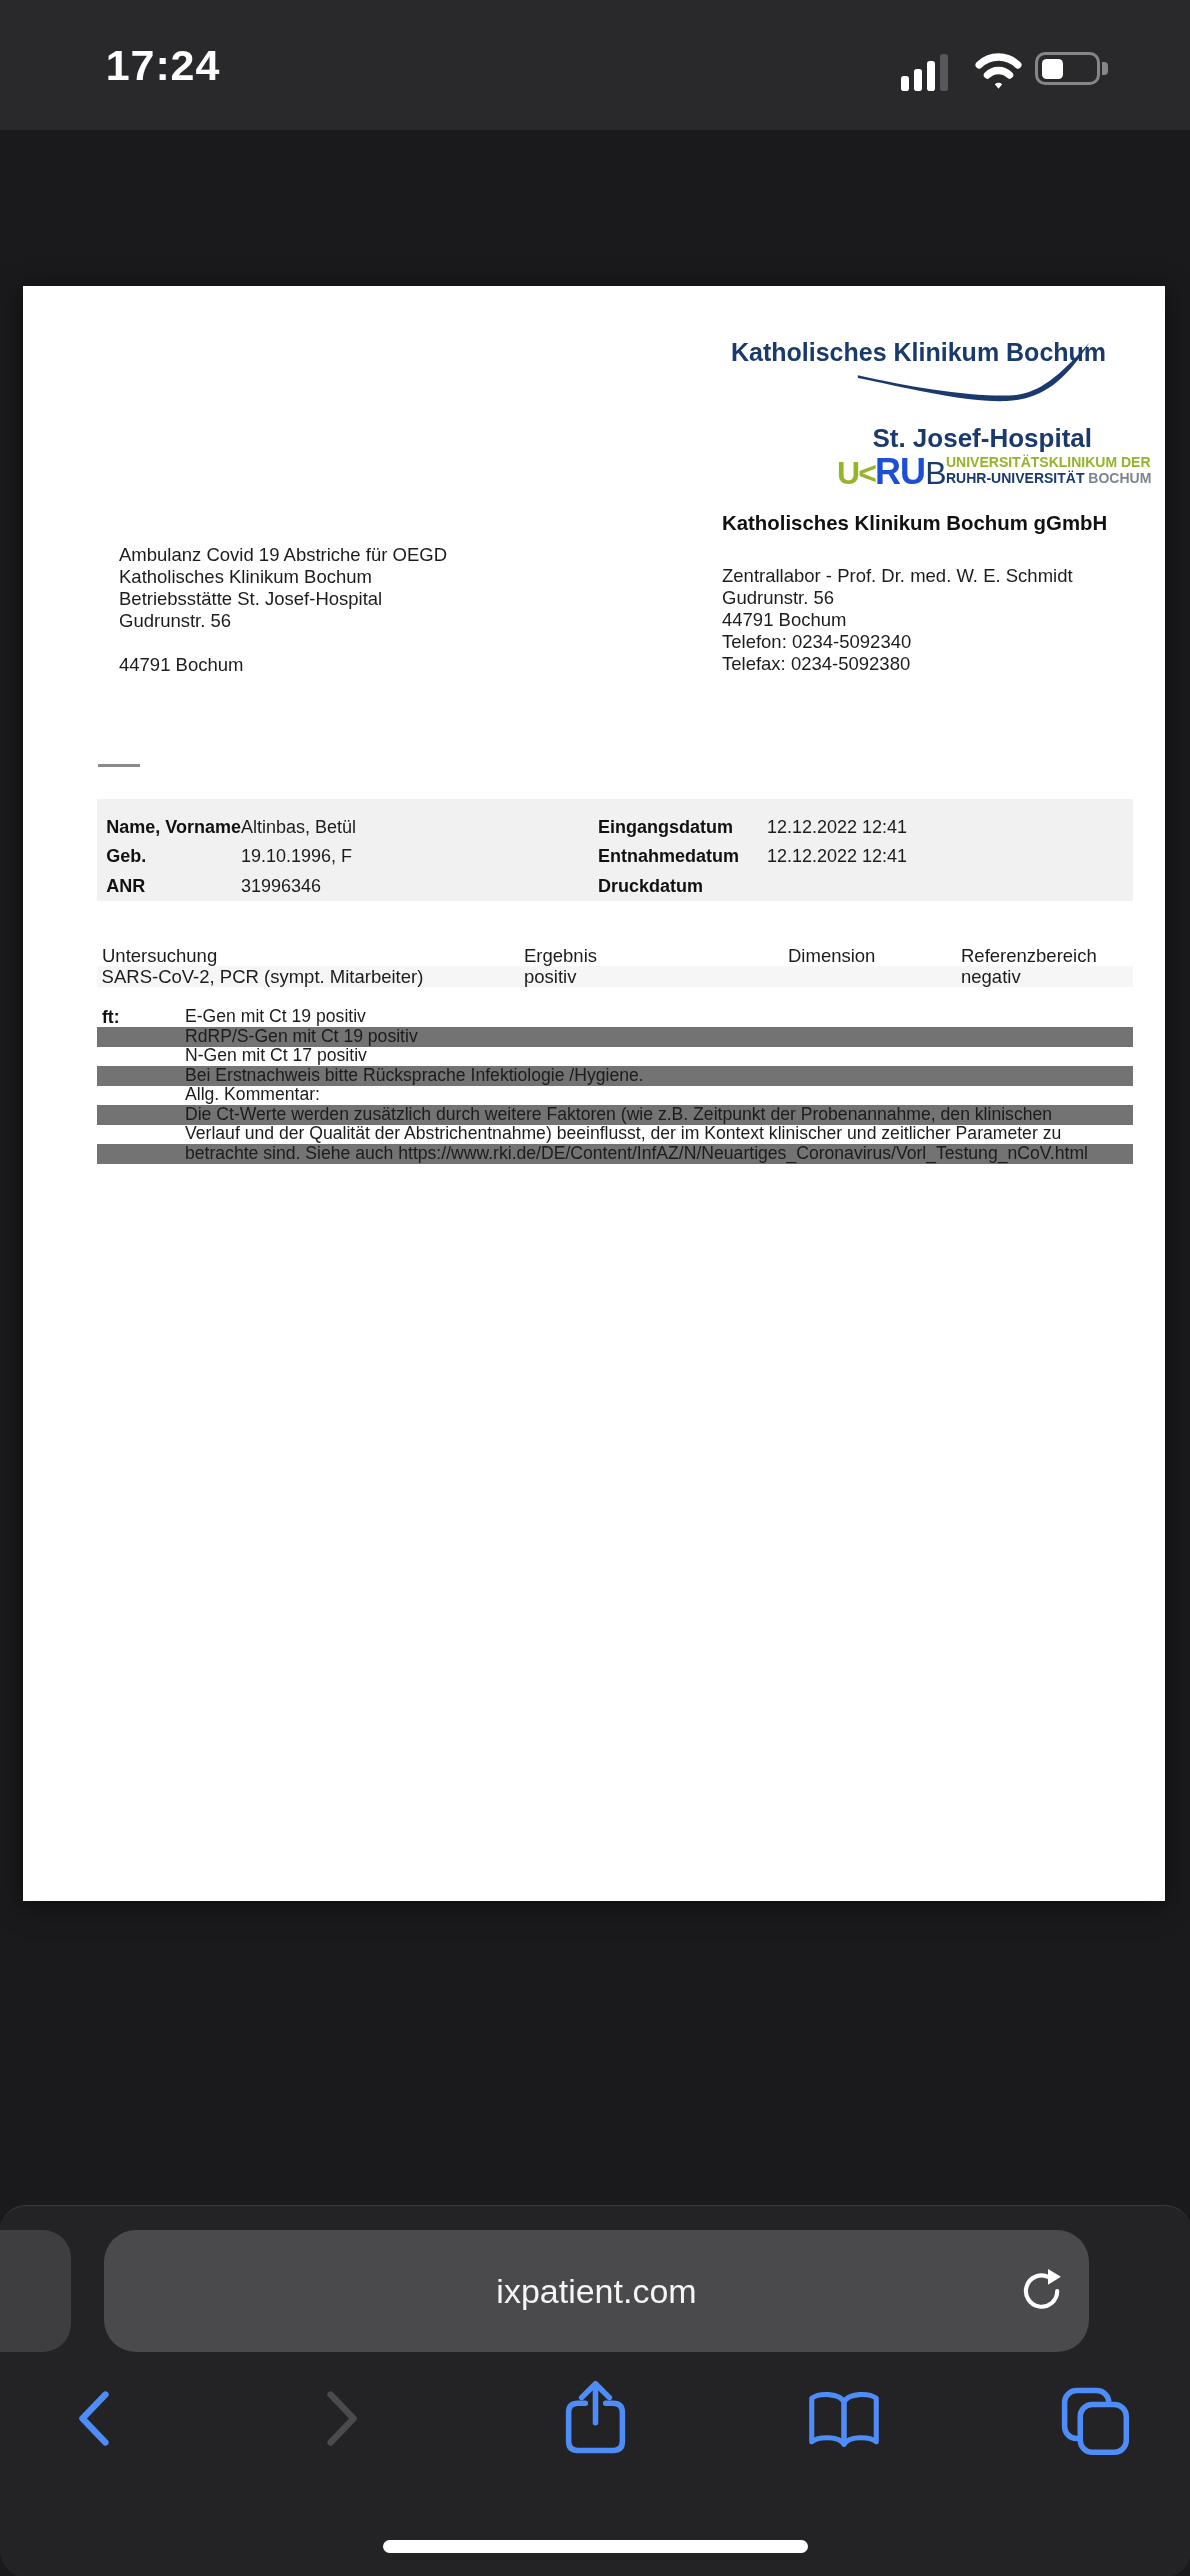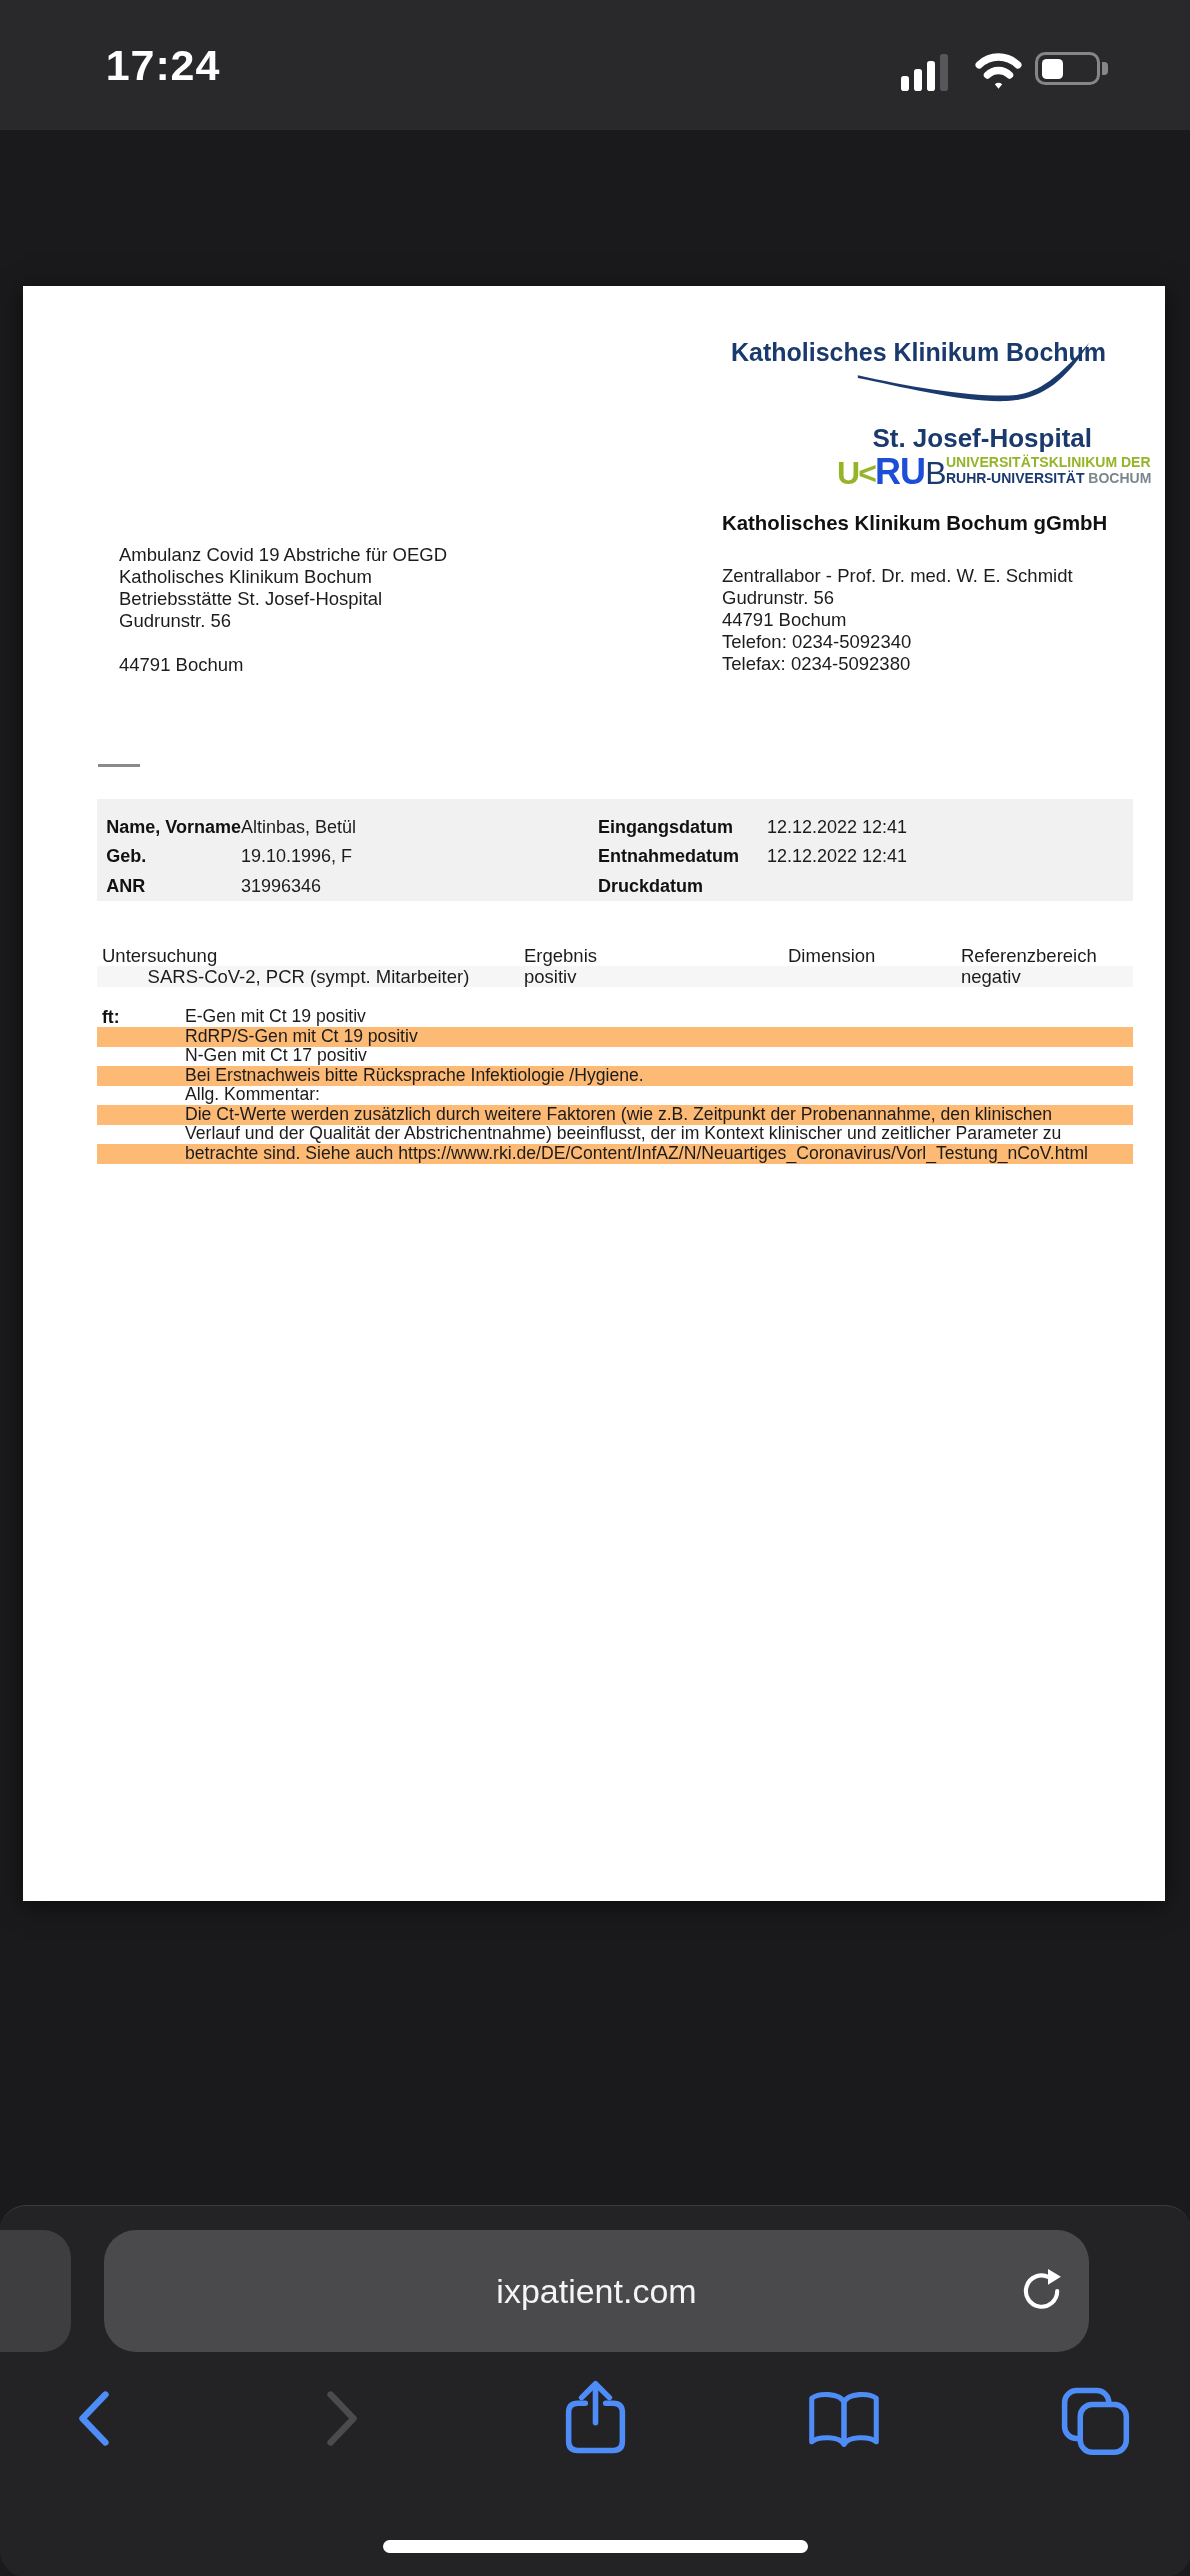--- a/index.html
+++ b/index.html
@@ -53,21 +53,21 @@
   .p-row .lab2{position:absolute;left:501px;font-weight:bold;color:#111;white-space:nowrap;}
   .p-row .val2{position:absolute;left:670px;white-space:nowrap;}
   .res-head{position:absolute;top:659px;left:0;width:1142px;height:20.4px;font-size:18.5px;}
   .res-head span{position:absolute;white-space:nowrap;}
   .res-row{position:absolute;left:74px;top:680px;width:1036px;height:21.3px;background:#f6f6f7;
            font-size:18.5px;line-height:21.3px;}
   .res-row span{position:absolute;white-space:nowrap;}
   .ft-label{position:absolute;left:79px;top:721px;font-size:17.6px;font-weight:bold;color:#111;}
   .ft-line{position:absolute;left:74px;width:1036px;height:19.5px;line-height:19.5px;
            padding-left:88px;box-sizing:border-box;font-size:17.6px;white-space:nowrap;}
-  .ft-line.striped{background:#fdba74;}
+  .ft-line.striped{background:#737373;}
 
   
   .toolbar{position:absolute;left:0;top:2205px;width:1191px;height:371px;background:#232326;
            border-top:0.9px solid #3a3a3c;border-radius:26px;}
   .peek-pill{position:absolute;left:-33px;top:24px;width:104px;height:122px;border-radius:28px;background:#3e3e41;}
   .url-pill{position:absolute;left:104px;top:24px;width:985px;height:122px;border-radius:32px;background:#4a4a4d;}
   .url-text{position:absolute;left:0;top:0;width:100%;height:122px;line-height:122px;text-align:center;
             color:#f5f5f5;font-size:34px;}
   .reload{position:absolute;right:24px;top:39px;}
   .nav-icon{position:absolute;}
@@ -158,21 +158,21 @@
     </div>
   </div>
 
   <div class="res-head">
     <span style="left:79px;">Untersuchung</span>
     <span style="left:501px;">Ergebnis</span>
     <span style="left:765px;">Dimension</span>
     <span style="left:938px;">Referenzbereich</span>
   </div>
   <div class="res-row">
-    <span style="left:4.6px;margin-left:46px;">SARS-CoV-2, PCR (sympt. Mitarbeiter)</span>
+    <span style="left:4.6px;">SARS-CoV-2, PCR (sympt. Mitarbeiter)</span>
     <span style="left:427px;">positiv</span>
     <span style="left:691px;"></span>
     <span style="left:864px;">negativ</span>
   </div>
 
   <div class="ft-label">ft:</div>
   <div class="ft-line" style="top:721px;">E-Gen mit Ct 19 positiv</div>
   <div class="ft-line striped" style="top:741px;">RdRP/S-Gen mit Ct 19 positiv</div>
   <div class="ft-line" style="top:760px;">N-Gen mit Ct 17 positiv</div>
   <div class="ft-line striped" style="top:780px;">Bei Erstnachweis bitte Rücksprache Infektiologie /Hygiene.</div>

